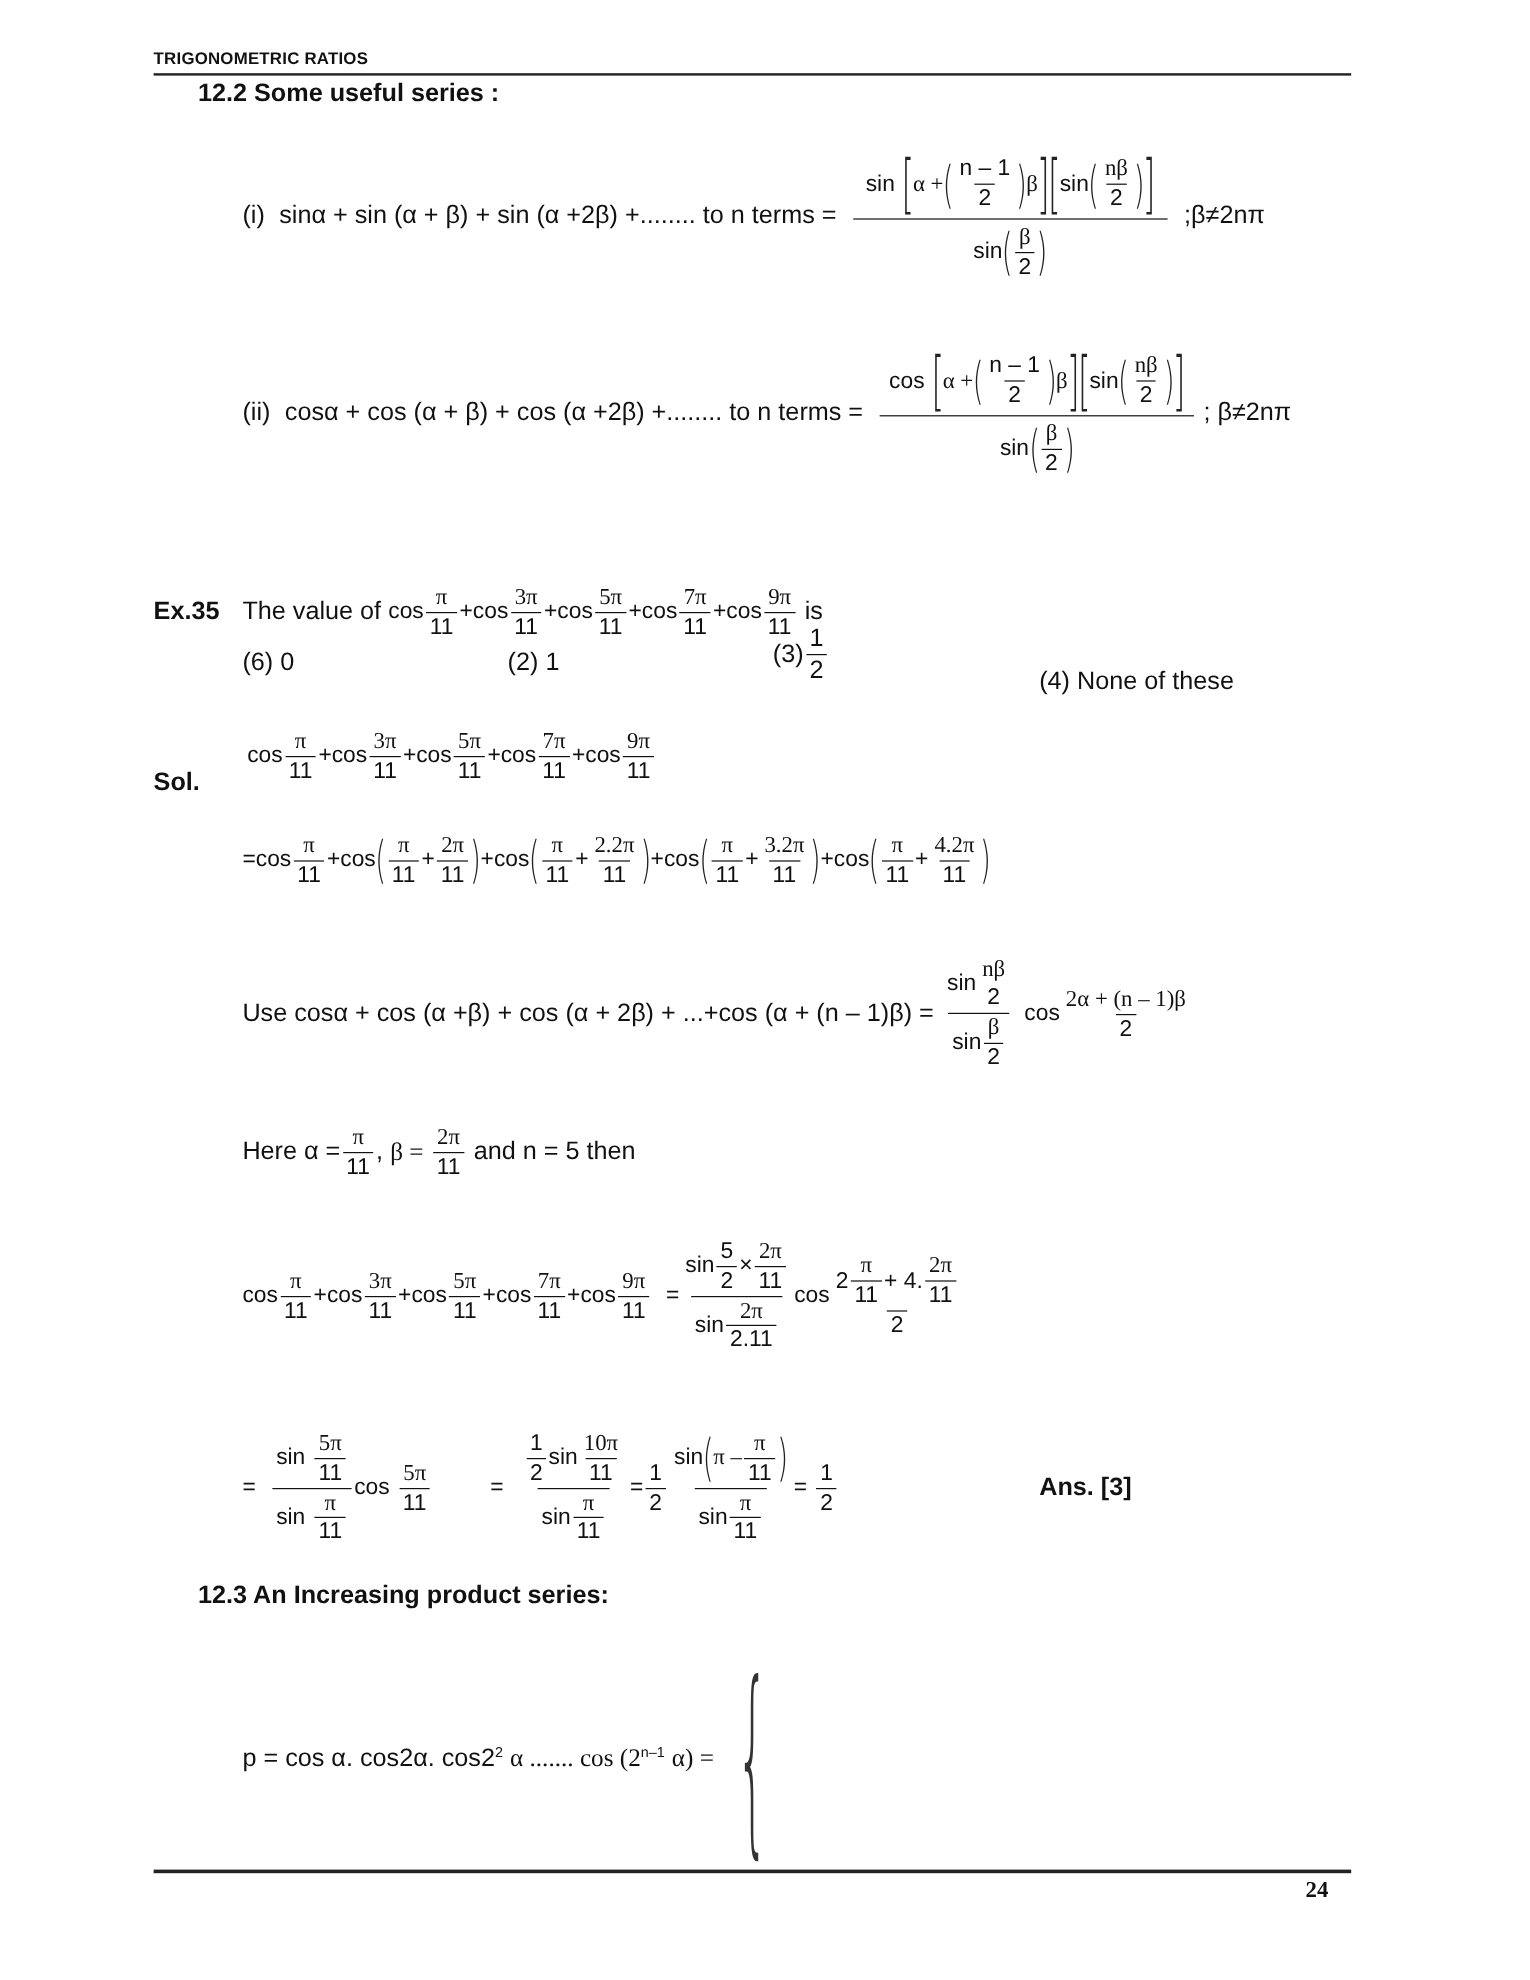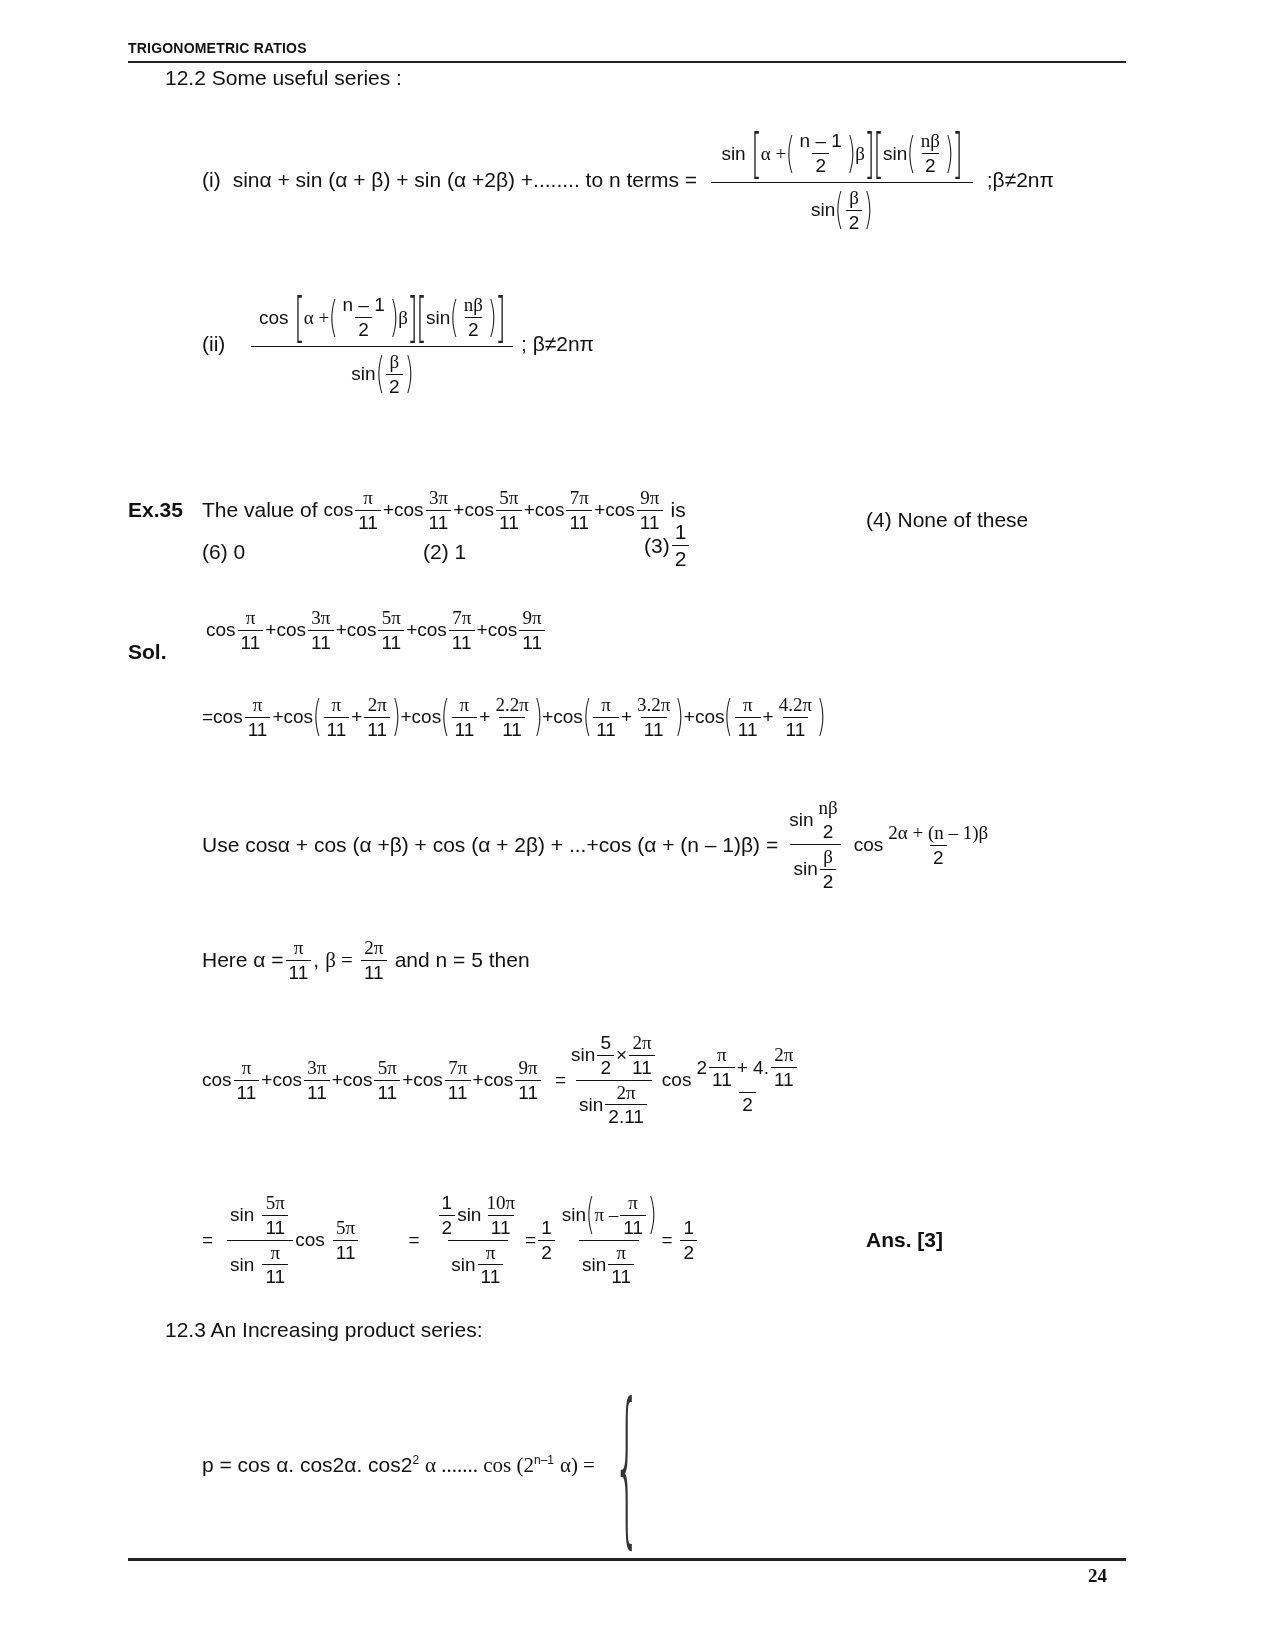--- a/index.html
+++ b/index.html
@@ -3,21 +3,21 @@
 <meta charset="utf-8">
 <style>
   html, body { margin:0; padding:0; background:#ffffff; }
   body { width:1275px; height:1650px; position:relative; overflow:hidden;
          font-family:"Liberation Sans", sans-serif; color:#111; font-size:21px; }
   .abs { position:absolute; white-space:nowrap; }
   .hdr { left:128px; top:40px; font-size:14px; font-weight:bold; letter-spacing:0.2px; }
   .rule-top { left:128px; top:61px; width:998px; height:2px; background:#222; }
   .rule-bot { left:128px; top:1558px; width:998px; height:3px; background:#222; }
   .pagenum { left:1088px; top:1565px; font-family:"Liberation Serif", serif; font-weight:bold; font-size:19px; }
-  .sec { font-weight:normal; font-size:21px; }
+  .sec { font-weight:bold; font-size:21px; }
   .b { font-weight:bold; }
   .row { display:flex; align-items:center; }
   .frac { display:inline-flex; flex-direction:column; align-items:center; vertical-align:middle; margin:0 2px; }
   .frac > .n { padding:0 3px 1px; line-height:1.15; }
   .frac > .d { padding:1px 3px 0; line-height:1.15; border-top:1.5px solid #111; }
   .gr { font-family:"Liberation Serif", serif; }
   .paren { font-size:42px; font-weight:100; line-height:1; transform:scaleX(0.55); display:inline-block; margin:0 -4px; font-family:"DejaVu Sans", sans-serif; color:#222;}
   .bracket { font-size:54px; font-weight:100; line-height:1; transform:scaleX(0.5); display:inline-block; margin:0 -6px; color:#222; font-family:"DejaVu Sans", sans-serif;}
   .sp { display:inline-block; width:6px; }
   .brace { font-size:170px; line-height:1; font-weight:100; transform:scaleX(0.25); display:inline-block; margin:0 -30px 0 -28px; color:#333; font-family:"DejaVu Sans", sans-serif;}
@@ -75,20 +75,21 @@
   </span>
   <span class="sp"></span>
     <span class="sp"></span>
   <span>;β≠2nπ</span>
 </div>
 
 <div class="abs row" style="left:202px; top:284px; height:120px;">
   <span>(ii)</span>
     <span class="sp"></span>
     <span class="sp"></span>
+  <span>cosα + cos (α + β) + cos (α +2β) +........ to n terms =</span>
   <span class="sp"></span>
     <span class="sp"></span>
   <span class="frac">
     <span class="n row" style="font-size:19px;">
       <span>cos</span>
         <span class="sp"></span>
       <span class="bracket">[</span>
         <span class="gr">α +</span>
       <span class="paren">(</span>
         <span class="frac">
@@ -163,21 +164,21 @@
 
 <div class="abs" style="left:202px; top:540px;">(6) 0</div>
 <div class="abs" style="left:423px; top:540px;">(2) 1</div>
 <div class="abs row" style="left:644px; top:520px;">
   <span>(3)</span>
   <span class="frac">
       <span class="n">1</span>
       <span class="d">2</span>
     </span>
 </div>
-<div class="abs" style="left:866px; top:508px;">(4) None of these</div>
+<div class="abs" style="left:866px; top:556px;">(4) None of these</div>
 
 <div class="abs row" style="left:128px; top:600px; height:60px;">
   <span class="b" style="width:78px; font-size:21px;margin-top:44px;">Sol.</span>
   <span class="row" style="font-size:19px;">
     <span>cos</span>
       <span class="frac">
         <span class="n gr">π</span>
         <span class="d">11</span>
       </span>
     <span>+</span>

